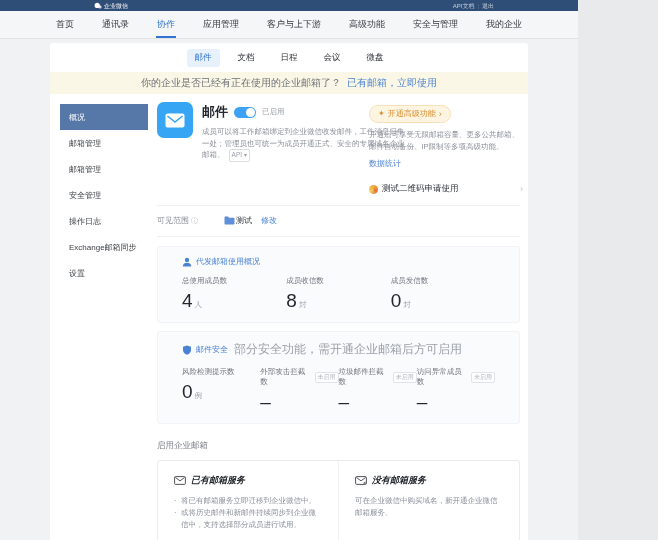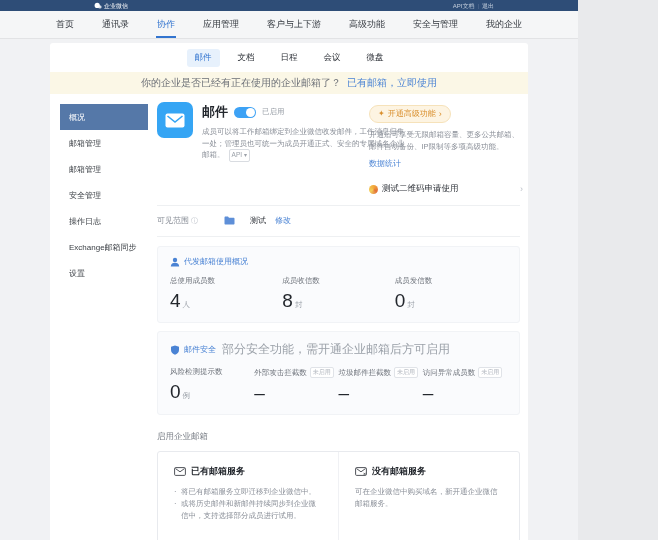--- a/index.html
+++ b/index.html
@@ -70,44 +70,44 @@
     font-size:8.5px; color:#2b2f36; cursor:pointer; }
   .trial-icon { width:9px; height:9px; border-radius:50%;
     background:conic-gradient(#f2a93b,#e2703a,#f3cf5a,#f2a93b); flex-shrink:0; }
   .chevron { color:#b9bec6; font-size:9px; }
   .trial-row .chevron { margin-left:auto; }
 
   .divider { border:none; border-top:1px solid #eef0f2; margin:10px 0 9px; }
 
   .range-row { display:flex; align-items:flex-end; font-size:8px; color:#8a8f98; }
   .info-glyph { color:#b9bec6; font-size:7px; margin-left:2px; cursor:pointer; }
-  .range-value { display:flex; align-items:center; gap:15px; margin-left:26px; color:#2b2f36; }
+  .range-value { display:flex; align-items:center; gap:1px; margin-left:26px; color:#2b2f36; }
   .edit-link { color:#4a83d4; margin-left:9px; cursor:pointer; }
 
   .usage-title-row { margin:12px 0 7px; font-size:8.5px; color:#23272d; }
   .usage-period { font-size:7.5px; color:#a6abb2; margin-left:5px; }
 
   .stat-card { background:#fafbfd; border:1px solid #f1f3f6; border-radius:3px;
-    padding:9px 12px 10px; margin-bottom:8px; }
+    padding:9px 24px 10px; margin-bottom:8px; }
   .stat-card-header { display:flex; align-items:center; gap:4px; font-size:8px; color:#4a83d4; }
   .stat-sub { color:#9aa0a8; font-size:12px; margin-left:2px; }
   .stats { display:flex; margin-top:9px; }
   .stat { flex:1; min-width:0; }
   .stat-label { font-size:7.5px; color:#6f747c; display:flex; align-items:center; gap:3px; }
   .mini-badge { border:1px solid #e0e3e8; color:#b0b5bd; font-size:6px; padding:0 2px;
     border-radius:2px; background:#fff; white-space:nowrap; }
   .stat-value { font-size:19px; color:#23272d; margin-top:4px; }
   .stat-unit { font-size:7.5px; color:#9aa0a8; margin-left:2px; }
 
   .enable-title { font-size:8.5px; color:#767b83; margin:16px 0 8px; }
   .enable-card { border:1px solid #e8eaee; border-radius:3px; display:flex; background:#fff; }
   .enable-col { flex:1; padding:13px 16px 15px; display:flex; flex-direction:column; }
   .enable-col + .enable-col { border-left:1px solid #f0f1f4; }
   .enable-header { display:flex; align-items:center; gap:5px; font-size:9px;
-    font-weight:bold; color:#23272d; }
+    font-weight:bold; color:#23272d;font-style:italic; }
   .enable-bullets { list-style:none; margin-top:8px; font-size:7.5px; color:#8a8f98; line-height:1.6; }
   .enable-bullets li { padding-left:7px; position:relative; }
   .enable-bullets li::before { content:"·"; position:absolute; left:0; color:#8a8f98; }
   .enable-desc { margin-top:8px; font-size:7.5px; color:#8a8f98; line-height:1.6; }
   .btn-row { margin-top:auto; padding-top:14px; }
   .caret { font-size:6px; color:#9ba0a8; }
 </style>
 </head>
 <body>
 

